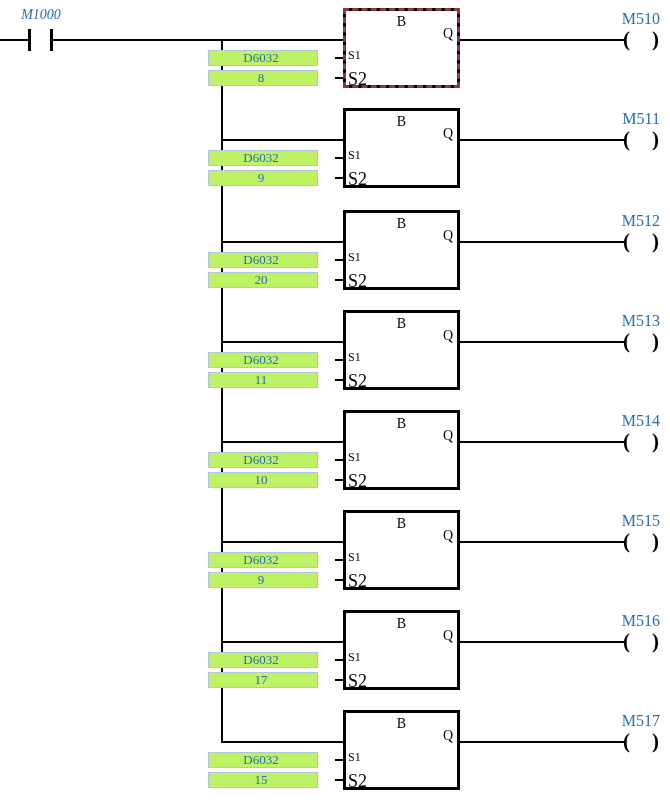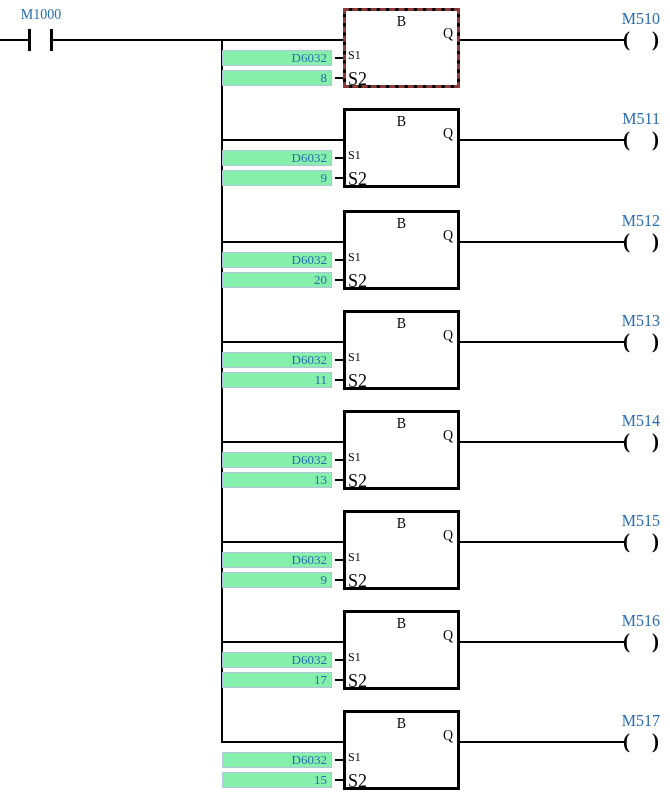--- a/index.html
+++ b/index.html
@@ -28,23 +28,23 @@
   }
   .fblock.selected:after{
     content:"";position:absolute;inset:-3px;
     border:3px dashed #8b3a3a;pointer-events:none;
   }
   .blabel{position:absolute;left:0;right:0;top:3px;text-align:center;font-size:14px;color:#000;}
   .qlabel{position:absolute;right:4px;top:15px;font-size:14px;color:#000;}
   .s1label{position:absolute;left:2px;top:37px;font-size:12px;color:#000;}
   .s2label{position:absolute;left:2px;top:58px;font-size:18px;color:#000;text-align:right;}
   .opbox{
-    position:absolute;left:222px;width:110px;height:16px;
-    border:1px solid #b0c4da;box-sizing:border-box;background:#86efac;
-    text-align:right;
+    position:absolute;left:208px;width:110px;height:16px;
+    border:1px solid #b0c4da;box-sizing:border-box;background:#bef264;
+    text-align:center;
   }
   .opbox .opval{
     display:block;
     color:#2a6db0;font-size:13px;line-height:14px;padding-right:4px;
     white-space:nowrap;
   }
   .s1box{top:42px;}
   .s2box{top:62px;}
   .branch{left:222px;top:31px;width:121px;}
   .qline{left:460px;top:31px;width:165px;}
@@ -56,21 +56,21 @@
     font-size:21px;font-weight:bold;line-height:22px;color:#000;
   }
   .coillabel{position:absolute;left:600px;top:3px;width:60px;text-align:right;
     color:#2a6db0;font-size:16px;line-height:16px;}
 </style>
 </head>
 <body>
 
 <div class="canvas">
 
-  <div class="addr" style="left:10px;top:7px;width:62px;">M1000</div>
+  <div class="addr" style="left:10px;top:7px;width:62px;font-style:italic;">M1000</div>
   <div class="wire" style="left:0;top:39px;width:28px;"></div>
   <div class="contact-bar" style="left:28px;top:29px;"></div>
   <div class="contact-bar" style="left:50px;top:29px;"></div>
   <div class="wire" style="left:53px;top:39px;width:169px;"></div>
 
   <div class="vrail" style="left:221px;top:40px;height:703px;"></div>
 
   <div id="rungs-host">
       <div class="rung" style="top: 8px;">
     <div class="wire branch"></div>
@@ -177,21 +177,21 @@
     <div class="coillabel">M513</div>
   </div>
       <div class="rung" style="top: 410px;">
     <div class="wire branch"></div>
     <div class="wire qline"></div>
 
     <div class="opbox s1box">
       <span class="opval">D6032</span>
     </div>
     <div class="opbox s2box">
-      <span class="opval">13</span>
+      <span class="opval">10</span>
     </div>
     <div class="wire s1stub"></div>
     <div class="wire s2stub"></div>
 
     <div class="fblock">
       <div class="blabel">B</div>
       <div class="qlabel">Q</div>
       <div class="s1label">S1</div>
       <div class="s2label">S2</div>
     </div>

